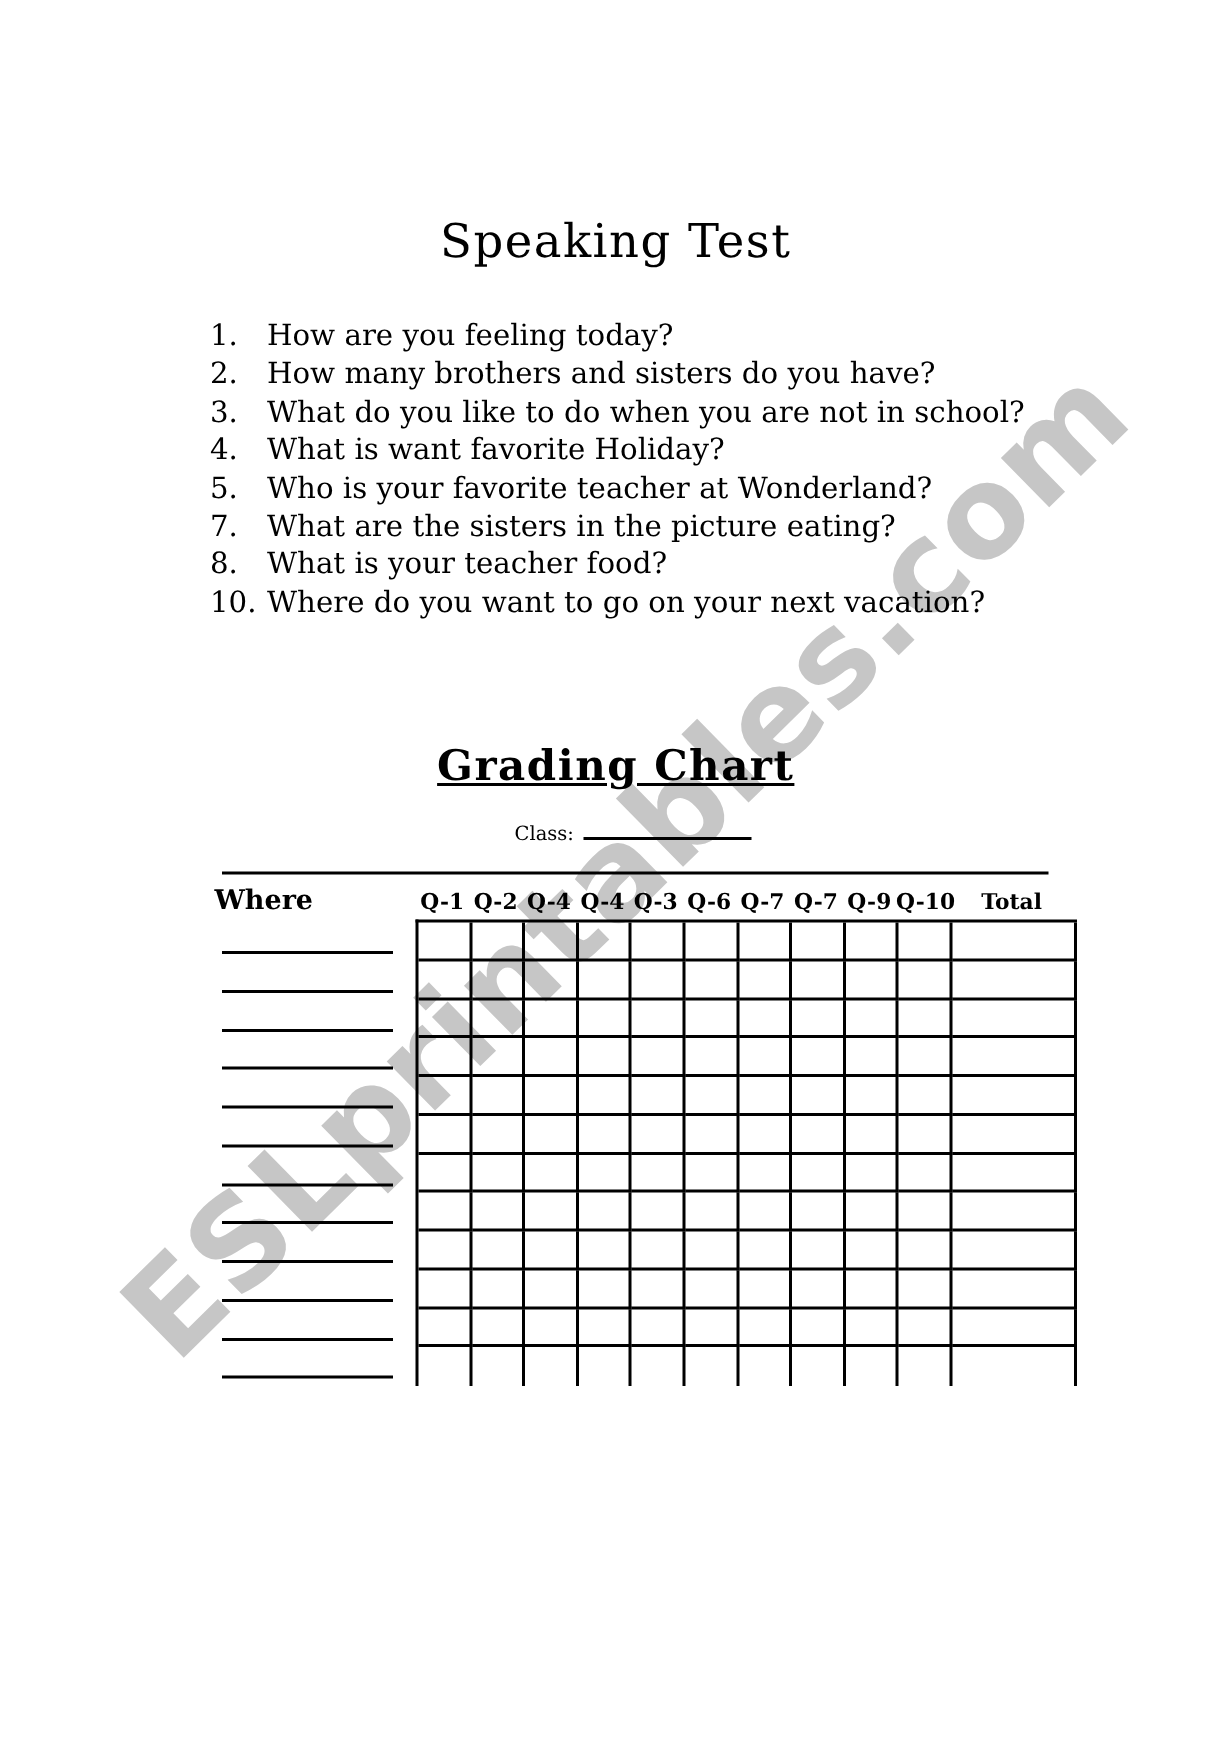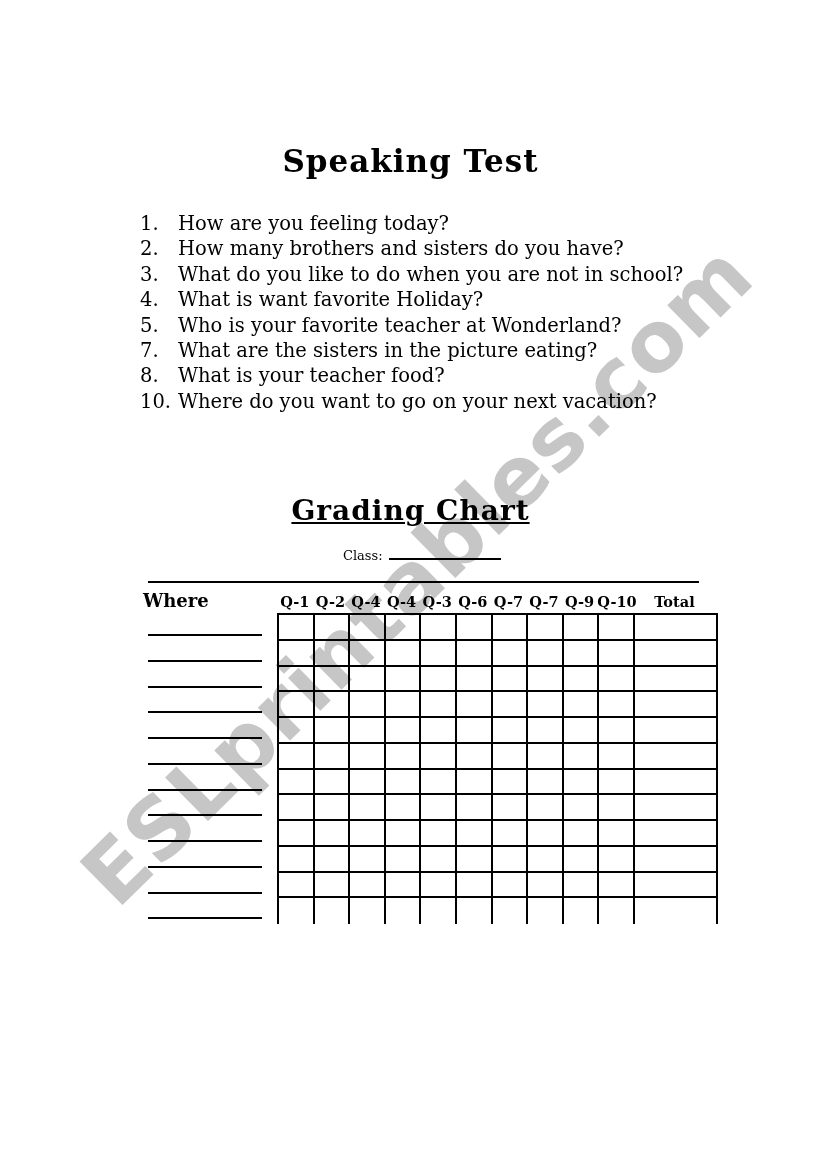--- a/index.html
+++ b/index.html
@@ -27,21 +27,21 @@
     z-index: 0;
   }
   .content { position: absolute; inset: 0; z-index: 1; }
   .title {
     position: absolute;
     top: 143px;
     left: 0;
     width: 100%;
     text-align: center;
     font-size: 31px;
-    font-weight: bold;
+    font-weight: normal;
     letter-spacing: 1px;
   }
   .questions {
     position: absolute;
     left: 140px;
     top: 211px;
     list-style: none;
     font-size: 19.5px;
   }
   .questions li { height: 25.4px; line-height: 25.4px; white-space: nowrap; }

